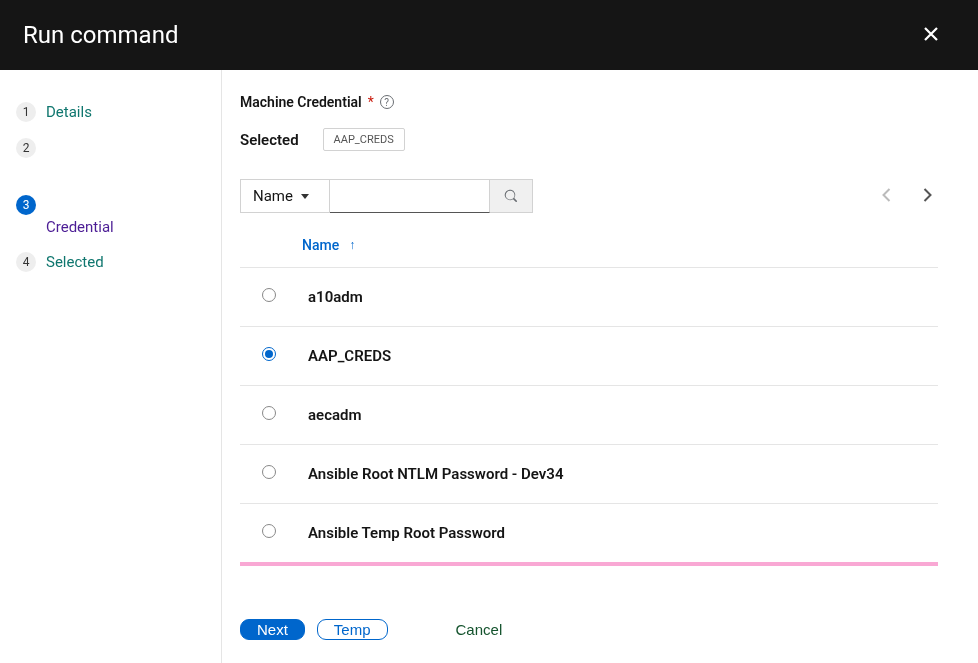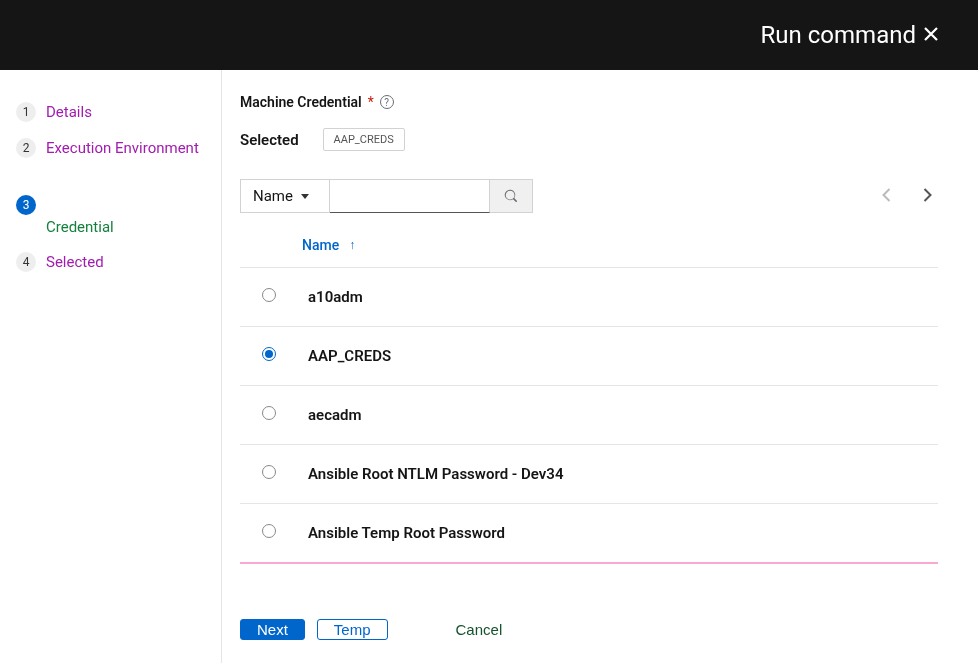--- a/index.html
+++ b/index.html
@@ -1,30 +1,30 @@
 <!DOCTYPE html>
 <html><head>
   <meta charset="utf-8">
   <style>
     * { box-sizing: border-box; margin: 0; padding: 0; }
     body { font-family: -apple-system, BlinkMacSystemFont, "Segoe UI", Roboto, Helvetica, Arial, sans-serif; font-size: 14px; color: #151515; background: #fff; width: 978px; height: 663px; overflow: hidden; }
     
-    .modal-header { background: #151515; color: #fff; height: 70px; display: flex; align-items: center; justify-content: flex-end; padding: 0 32px 0 6px; }
+    .modal-header { background: #151515; color: #fff; height: 70px; display: flex; align-items: center; justify-content: space-between; padding: 0 32px 0 23px; }
     .modal-title { font-size: 24px; font-weight: 400; }
     .close-btn { background: none; border: none; color: #fff; cursor: pointer; padding: 6px; }
     .close-btn svg { width: 18px; height: 18px; }
     
     .modal-body { display: flex; height: 593px; }
     
     .wizard-nav { width: 222px; padding: 24px 16px; border-right: 1px solid #e5e5e5; }
     .wizard-step { display: flex; align-items: center; gap: 10px; padding: 8px 0; cursor: pointer; }
     .step-number { width: 20px; height: 20px; border-radius: 50%; background: #eee; color: #333; display: flex; align-items: center; justify-content: center; font-size: 12px; flex-shrink: 0; }
     .step-number.active { background: #0066cc; color: #fff; }
-    .step-label { font-size: 15px; color: #a21caf; }
-    .step-label.active { color: #15803d; margin-top: 44px; }
+    .step-label { font-size: 15px; color: #0f766e; }
+    .step-label.active { color: #4c1d95; margin-top: 44px; }
     
     .main-content { flex: 1; display: flex; flex-direction: column; }
     .content-scroll { flex: 1; padding: 24px 40px 8px 18px; overflow-y: auto; }
     
     .field-label-row { display: flex; align-items: center; gap: 6px; margin-bottom: 18px; }
     .field-label { font-size: 14px; font-weight: 600; }
     .required-star { color: #c9190b; font-size: 14px; }
     .help-icon { width: 14px; height: 14px; border: 1px solid #6a6e73; border-radius: 50%; display: inline-flex; align-items: center; justify-content: center; font-size: 10px; color: #6a6e73; cursor: pointer; }
     
     .selected-row { display: flex; align-items: center; gap: 24px; margin-bottom: 28px; }
@@ -40,28 +40,28 @@
     .pagination-nav { margin-left: auto; display: flex; gap: 20px; }
     .page-btn { background: none; border: none; cursor: pointer; color: #bbb; padding: 6px; }
     .page-btn.enabled { color: #555; }
     .caret-down { width: 0; height: 0; border-left: 4px solid transparent; border-right: 4px solid transparent; border-top: 5px solid #333; display: inline-block; }
     
     .table-header { display: flex; align-items: center; padding: 14px 0 14px 62px; gap: 10px; }
     .col-name { color: #0066cc; font-size: 14px; font-weight: 500; }
     .sort-arrow { color: #0066cc; font-size: 12px; }
     
     .cred-row { display: flex; align-items: flex-start; padding: 20px 0 20px 22px; border-top: 1px solid #e5e5e5; gap: 32px; }
-    .cred-row:last-child { border-bottom: 2px solid #f9a8d4; }
+    .cred-row:last-child { border-bottom: 4px solid #f9a8d4; }
     .radio { width: 14px; height: 14px; border: 1px solid #888; border-radius: 50%; cursor: pointer; display: flex; align-items: center; justify-content: center; flex-shrink: 0; }
     .radio.checked { border-color: #0066cc; }
     .radio.checked::after { content: ''; width: 8px; height: 8px; background: #0066cc; border-radius: 50%; }
     .cred-name { font-size: 15px; font-weight: 600; }
     
     .footer { padding: 18px; display: flex; gap: 12px; align-items: center; border-top: 1px solid transparent; }
-    .btn { padding: 1px 16px; font-size: 15px; border-radius: 3px; cursor: pointer; border: 1px solid; }
+    .btn { padding: 1px 16px; font-size: 15px; border-radius: 9px; cursor: pointer; border: 1px solid; }
     .btn-primary { background: #0066cc; color: #fff; border-color: #0066cc; }
     .btn-secondary { background: #fff; color: #0066cc; border-color: #0066cc; }
     .btn-link { background: none; border: none; color: #14532d; padding: 7px 16px; cursor: pointer; font-size: 15px; margin-left: 40px; }
   </style>
 </head>
 <body>
 
 <div class="modal-header">
   <h1 class="modal-title">Run command</h1>
   <button class="close-btn">
@@ -72,21 +72,20 @@
 </div>
 
 <div class="modal-body">
   <nav class="wizard-nav">
     <div class="wizard-step">
       <span class="step-number">1</span>
       <span class="step-label">Details</span>
     </div>
     <div class="wizard-step">
       <span class="step-number">2</span>
-      <span class="step-label">Execution Environment</span>
     </div>
     <div class="wizard-step">
       <span class="step-number active">3</span>
       <span class="step-label active">Credential</span>
     </div>
     <div class="wizard-step">
       <span class="step-number">4</span>
       <span class="step-label">Selected</span>
     </div>
   </nav>

